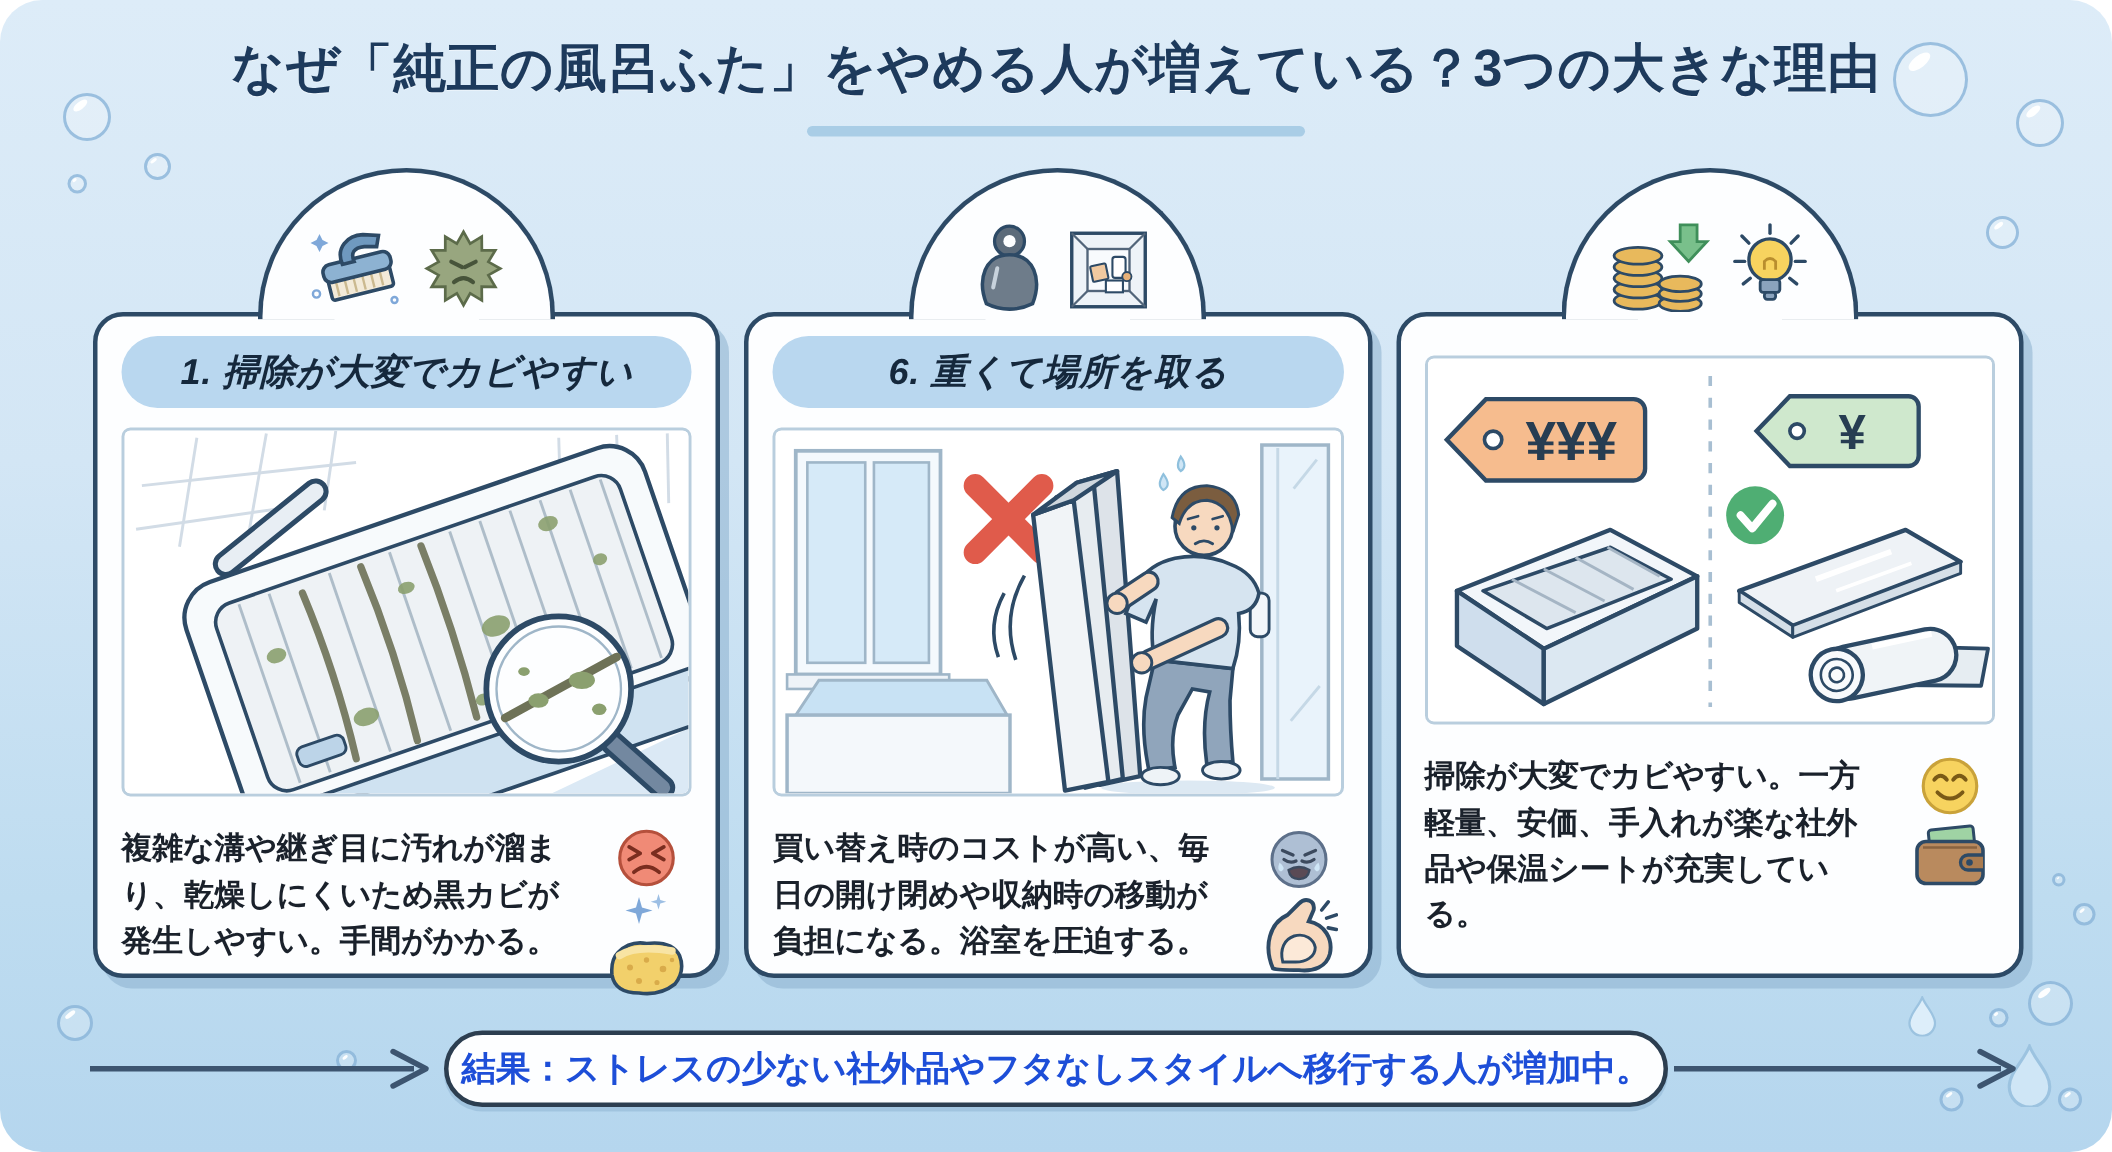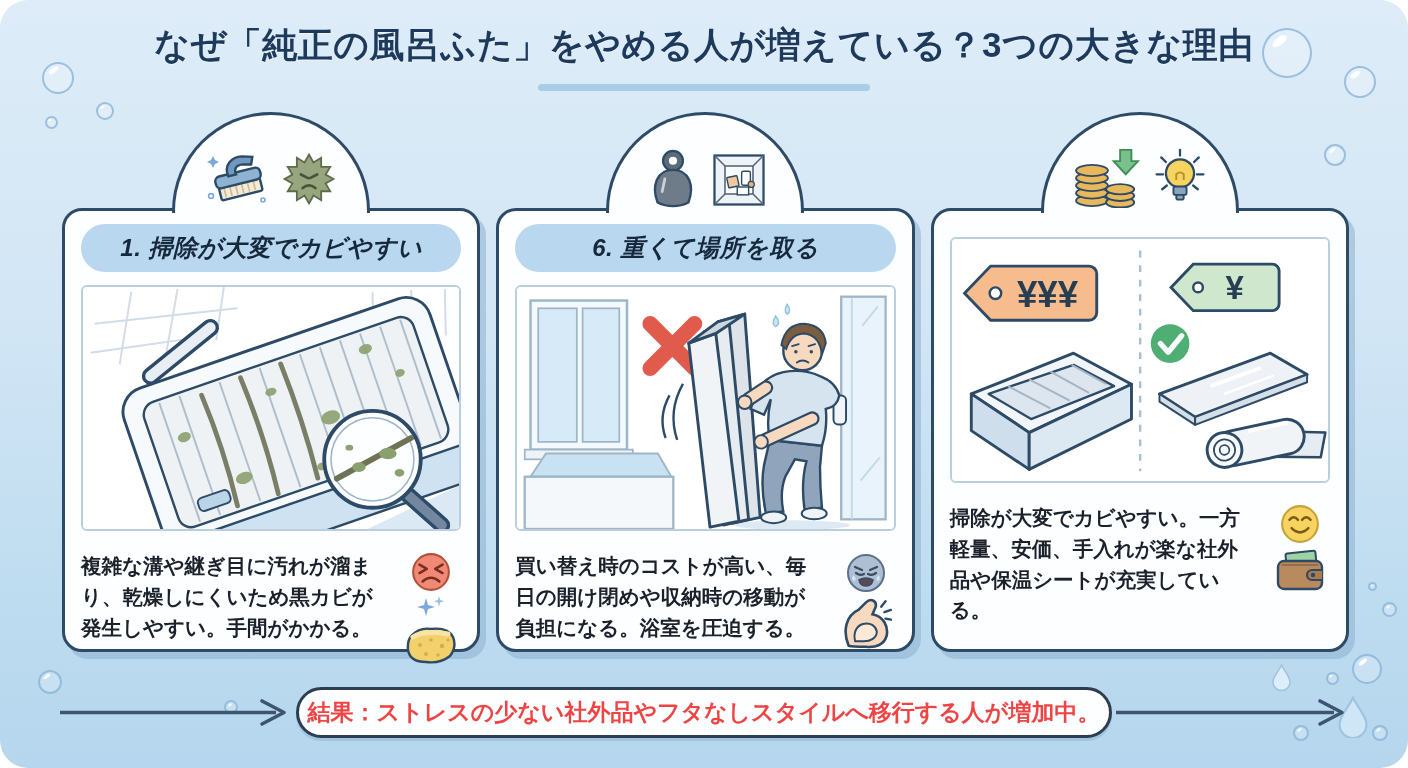--- a/index.html
+++ b/index.html
@@ -44,21 +44,21 @@
   }
   .card-illustration svg { width:100%; height:100%; display:block; }
   .card-text { margin-top:20px; flex:1; display:flex; gap:20px; }
   .card-text p { flex:1; font-size:20.5px; line-height:1.5; font-weight:700; color:#1a212b; }
   .side-icons { width:60px; flex:none; display:flex; flex-direction:column; align-items:center; justify-content:flex-start; gap:3px; }
   
   .conclusion-pill {
     position:absolute; left:296px; top:687px; width:816px; height:51px; z-index:1;
     background:#fdfeff; border:3px solid #2c3e50; border-radius:28px;
     display:flex; align-items:center; justify-content:center;
-    font-size:23px; font-weight:800; color:#ef4444; white-space:nowrap;
+    font-size:23px; font-weight:800; color:#1d4ed8; white-space:nowrap;
     box-shadow:0 3px 0 rgba(120,160,195,.35);
   }
   .arrow { position:absolute; top:697px; height:31px; z-index:0; }
   .arrow.left  { left:58px;  width:238px; }
   .arrow.right { left:1114px; width:240px; }
   
   .bubble {
     position:absolute; border:2px solid rgba(130,175,214,.75); border-radius:50%;
     background:rgba(255,255,255,.22);
   }

